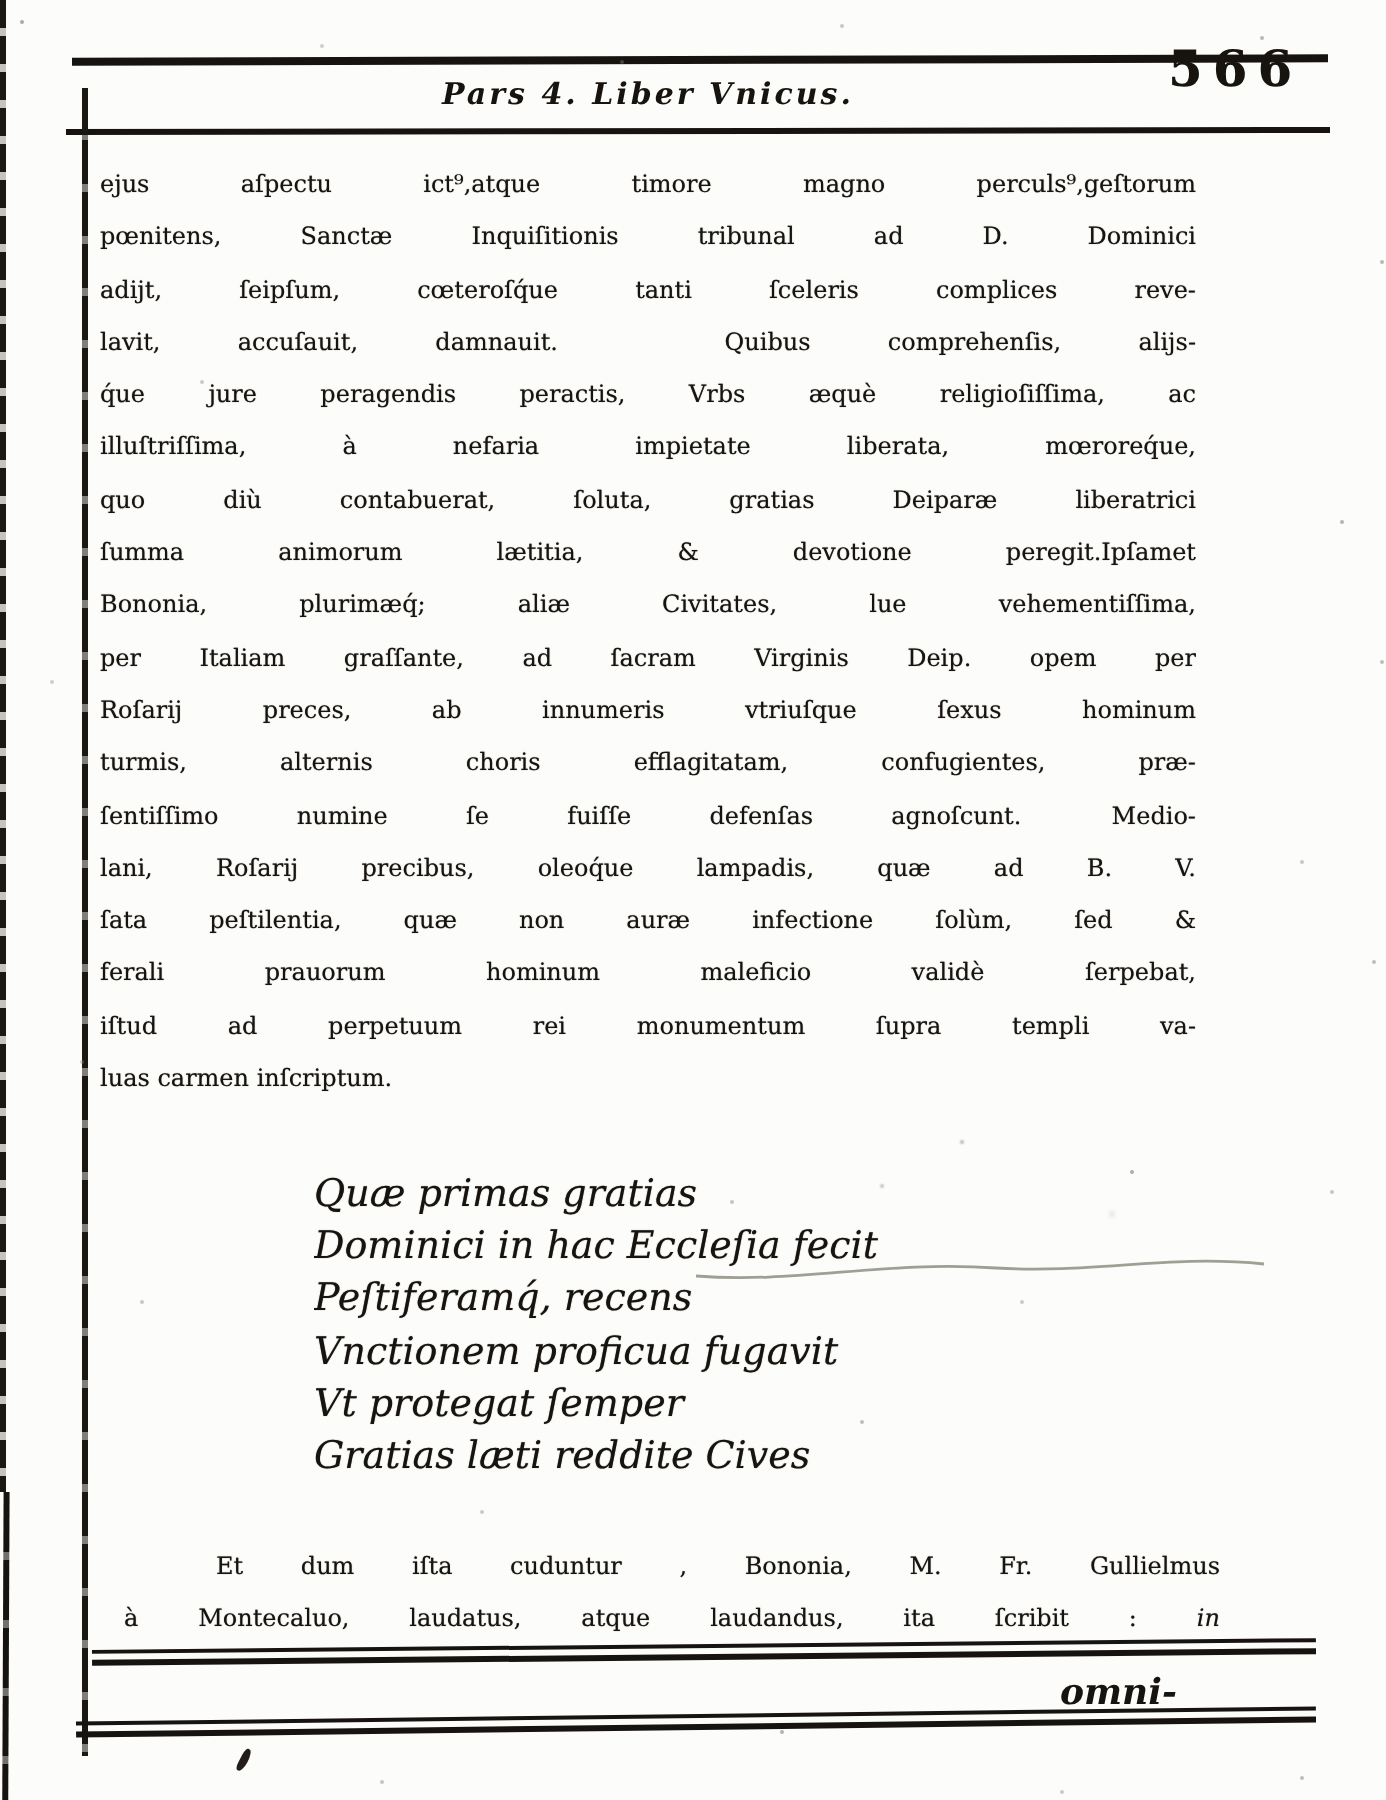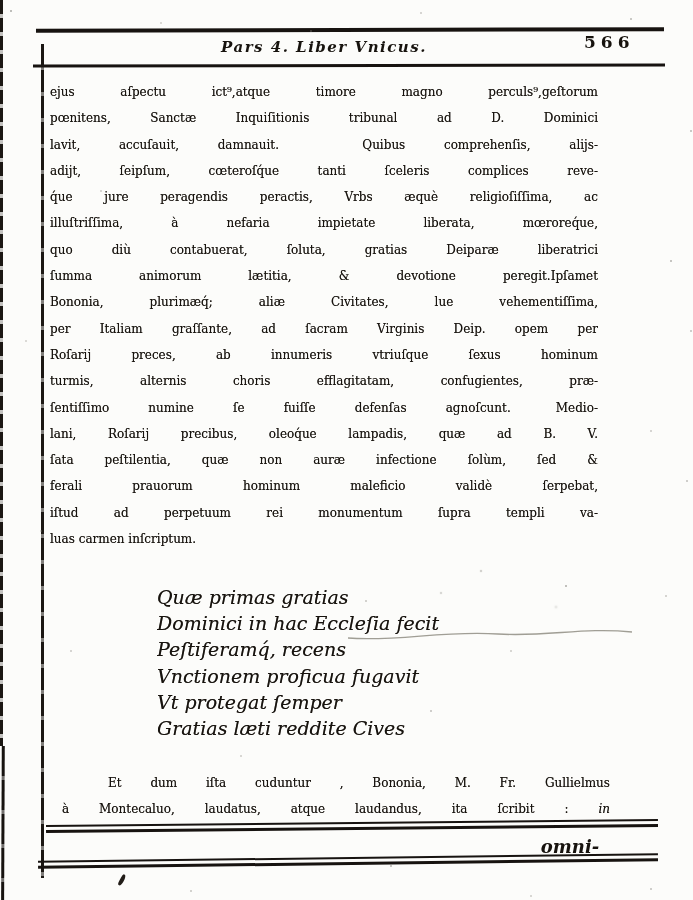--- a/index.html
+++ b/index.html
@@ -30,43 +30,43 @@
   .double-rule .thick{height:3.6px;background:#171310;}
   .double-rule.pre-catchword{top:822px;transform:rotate(-0.55deg);}
   .double-rule.page-bottom{top:857px;left:38px;width:620px;transform:rotate(-0.7deg);}
   
   .header-title{
     position:absolute;left:50px;top:38px;width:548px;
     text-align:center;font-style:italic;font-weight:bold;
     font-size:15px;letter-spacing:1.5px;
   }
   .page-number{
-    position:absolute;left:584px;top:32px;width:60px;
-    font-size:17px;letter-spacing:5px;font-weight:bold;
+    position:absolute;left:584px;top:20px;width:60px;
+    font-size:25px;letter-spacing:5px;font-weight:bold;
   }
   
   .textline{
     height:26.3px;overflow:hidden;
     text-align:justify;text-align-last:justify;
     font-size:12px;line-height:26.3px;
     text-shadow:0 0 .5px rgba(23,19,14,.6);
   }
   .textline.no-just{text-align:right;text-align-last:left;}
   .main-block{position:absolute;left:50px;top:79px;width:548px;}
   .verse-block{position:absolute;left:157px;top:584px;width:420px;}
   .verse-line{
     font-style:italic;font-size:19px;line-height:26.2px;height:26.2px;
     overflow:hidden;text-shadow:0 0 .5px rgba(23,19,14,.6);
   }
   .closing-block{position:absolute;left:62px;top:770px;width:548px;}
   .closing-block .indent{padding-left:46px;}
   .italic{font-style:italic;}
   .catchword{
     position:absolute;left:530px;top:836px;width:80px;
-    font-style:italic;font-weight:bold;font-size:18px;text-align:center;
+    font-style:italic;font-weight:bold;font-size:18px;text-align:left;
   }
   
   .scratch{position:absolute;left:348px;top:624px;width:285px;height:22px;pointer-events:none;}
   .ink-mark{
     position:absolute;left:120px;top:874px;width:4px;height:12px;
     background:#221d18;border-radius:40% 60% 60% 40%;transform:rotate(28deg);
   }
   .specks{
     position:absolute;left:10px;top:10px;width:2px;height:2px;border-radius:50%;
     background:rgba(90,88,82,.5);
@@ -96,22 +96,22 @@
   <div class="rule-left rule"></div>
   <div class="rule-inner-right"></div>
   <div class="rule-outer-right"></div>
 
   <div class="header-title">Pars 4. Liber Vnicus.</div>
   <div class="page-number">566</div>
 
   <div class="main-block">
     <div class="textline">ejus aſpectu ict⁹,atque timore magno perculs⁹,geſtorum</div>
     <div class="textline">pœnitens, Sanctæ Inquiſitionis tribunal ad D. Dominici</div>
+    <div class="textline">adijt, ſeipſum, cœteroſq́ue tanti ſceleris complices reve-</div>
     <div class="textline">lavit, accuſauit, damnauit.   Quibus comprehenſis, alijs-</div>
-    <div class="textline">adijt, ſeipſum, cœteroſq́ue tanti ſceleris complices reve-</div>
     <div class="textline">q́ue jure peragendis peractis, Vrbs æquè religioſiſſima, ac</div>
     <div class="textline">illuſtriſſima, à nefaria impietate liberata, mœroreq́ue,</div>
     <div class="textline">quo diù contabuerat, ſoluta, gratias Deiparæ liberatrici</div>
     <div class="textline">ſumma animorum lætitia, &amp; devotione peregit.Ipſamet</div>
     <div class="textline">Bononia, plurimæq́; aliæ Civitates, lue vehementiſſima,</div>
     <div class="textline">per Italiam graſſante, ad ſacram Virginis Deip. opem per</div>
     <div class="textline">Roſarij preces, ab innumeris vtriuſque ſexus hominum</div>
     <div class="textline">turmis, alternis choris efflagitatam, confugientes, præ-</div>
     <div class="textline">ſentiſſimo numine ſe fuiſſe defenſas agnoſcunt.  Medio-</div>
     <div class="textline">lani, Roſarij precibus, oleoq́ue lampadis, quæ ad B. V.</div>

